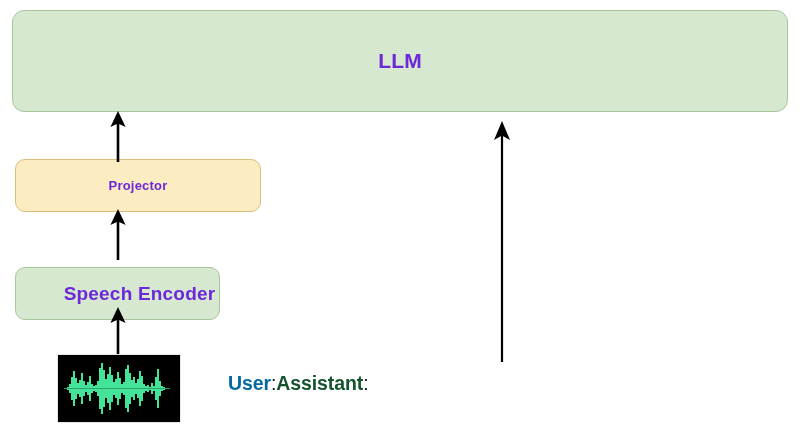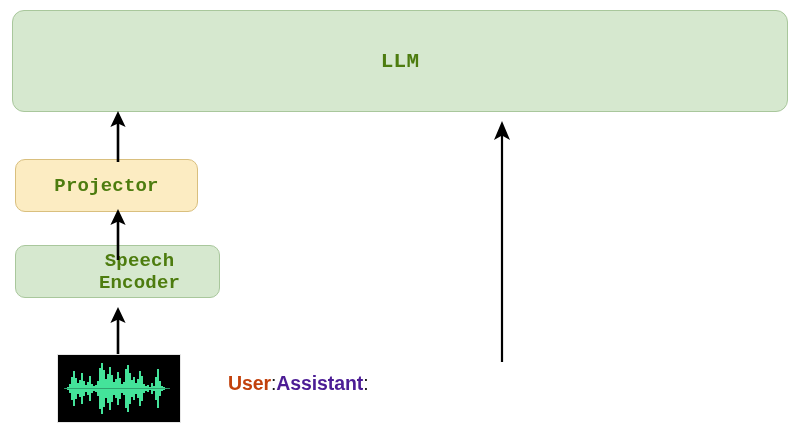--- a/index.html
+++ b/index.html
@@ -18,53 +18,52 @@
 
   
   .node {
     position: absolute;
     box-sizing: border-box;
     display: flex;
     align-items: center;
     justify-content: center;
     border-radius: 10px;
     font-weight: bold;
-    color: #4d7c0f;
+    color: #6d28d9;
     text-align: center;
     letter-spacing: .2px;
-    font-family: Liberation Mono, monospace;
   }
 
   
   #llm-box {
     left: 12px;
     top: 10px;
     width: 776px;
     height: 102px;
     background: #d6e8cf;
     border: 1.6px solid #a9c79c;
     font-size: 21px;
     border-radius: 12px;
   }
 
   
   #projector-box {
     left: 15px;
     top: 159px;
-    width: 183px;
+    width: 246px;
     height: 53px;
     background: #fcecc2;
     border: 1.6px solid #d9bf7e;
-    font-size: 19px;
+    font-size: 13px;
   }
 
   
   #speech-encoder-box {
     left: 15px;
-    top: 245px;
+    top: 267px;
     width: 205px;
     height: 53px;
     background: #d6e8cf;
     border: 1.6px solid #a9c79c;
     font-size: 19px;
     padding-left: 44px;
   }
 
   
   .arrow {
@@ -208,19 +207,19 @@
         <line x1="102" y1="26" x2="102" y2="41"></line>
         <line x1="104" y1="31" x2="104" y2="36"></line>
         <line x1="106" y1="32" x2="106" y2="35"></line>
         <line x1="108" y1="33" x2="108" y2="34"></line>
       </g>
       <line x1="6" y1="33.5" x2="112" y2="33.5" stroke="#2f9c6c" stroke-width="0.9"></line>
     </svg>
   </div>
 
   <div id="prompt-text">
-    <span class="role" style="color: #c2410c;">User</span>
+    <span class="role" style="color: #0369a1;">User</span>
       <span class="plain">: </span>
-      <span class="role" style="color: #4c1d95;">Assistant</span>
+      <span class="role" style="color: #14532d;">Assistant</span>
       <span class="plain">: </span>
   </div>
 
 </div>
 
 </body></html>

